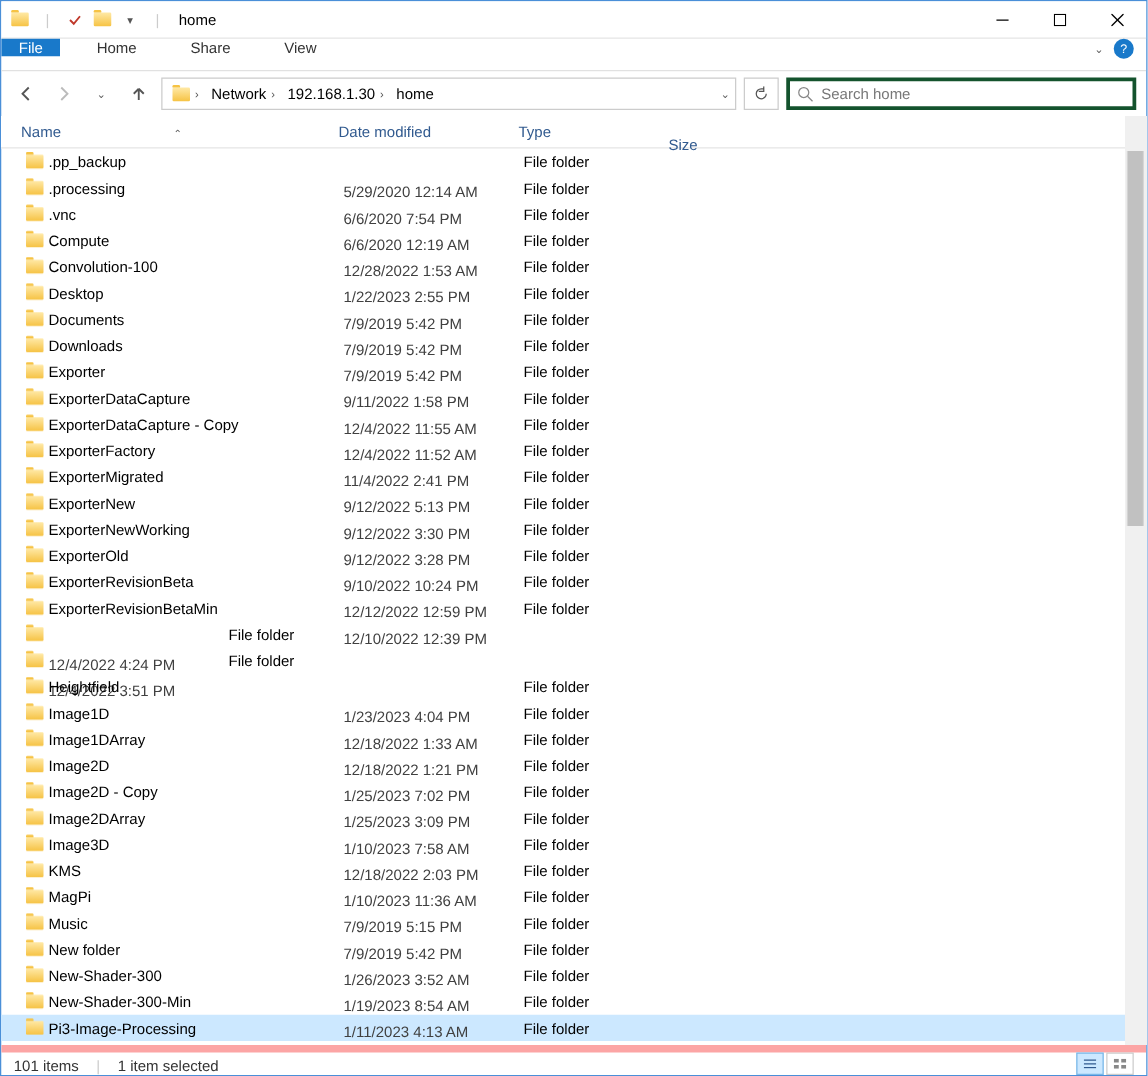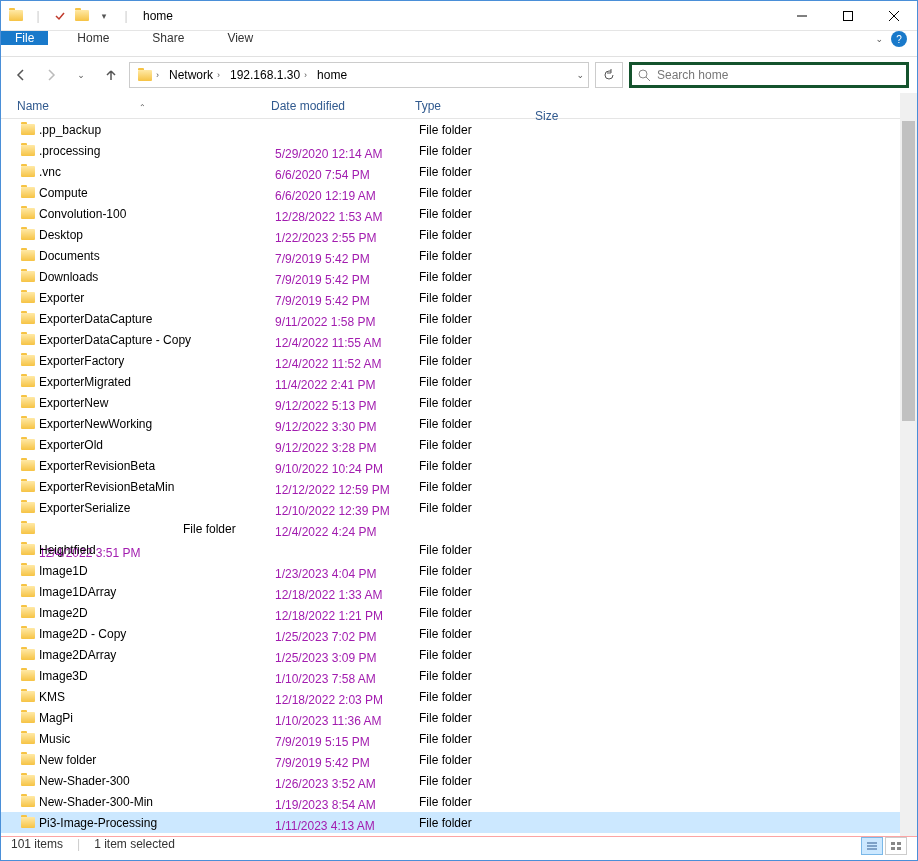--- a/index.html
+++ b/index.html
@@ -27,26 +27,26 @@
 .colheaders { display: flex; height: 26px; align-items: center; border-bottom: 1px solid #e5e5e5; color: #315a8f; position: sticky; top: 0; background: #fff; padding-left: 16px; }
 .col-name { width: 254px; }
 .col-date { width: 144px; }
 .col-type { width: 120px; }
 .col-size { width: 70px; margin-top: 20px; }
 .sort-ind { display: inline-block; margin-left: 90px; color: #555; font-size: 8px; }
 .row { display: flex; height: 21px; align-items: center; padding-left: 20px; }
 .row.selected { background: #cce8ff; }
 .row .icon { width: 18px; display: flex; align-items: center; }
 .row .name { width: 236px; color: #000; white-space: nowrap; overflow: hidden; }
-.row .date { width: 144px; color: #a21caf; margin-top: 48px; }
+.row .date { width: 144px; color: #404040; margin-top: 48px; }
 .row .type { width: 120px; color: #000; }
 .row .size { width: 70px; color: #000; text-align: right; }
 .folder-icon { width: 14px; height: 11px; background: linear-gradient(#ffe9a6, #f6c344); border-radius: 1px; position: relative; }
 .folder-icon::before { content: ""; position: absolute; top: -2px; left: 0; width: 6px; height: 2px; background: #f6c344; border-radius: 1px 1px 0 0; }
-.statusbar { height: 24px; border-top: 1px solid #fca5a5; display: flex; align-items: flex-start; padding: 0 10px; gap: 14px; color: #333; }
+.statusbar { height: 24px; border-top: 6px solid #fca5a5; display: flex; align-items: flex-end; padding: 0 10px; gap: 14px; color: #333; }
 .statusbar .sep { color: #ccc; }
 .view-toggles { margin-left: auto; display: flex; gap: 2px; }
 .view-btn { width: 22px; height: 18px; border: 1px solid #ccc; display: flex; align-items: center; justify-content: center; font-size: 9px; }
 .view-btn.active { background: #cce8ff; border-color: #7ab8e8; }
 .scrollbar-fake { position: absolute; right: 0; top: 0; bottom: 0; width: 17px; background: #f0f0f0; }
 .scrollbar-thumb { position: absolute; right: 2px; top: 28px; width: 13px; height: 300px; background: #c1c1c1; }
 .chev { font-size: 9px; color: #555; }
 </style>
 </head>
 <body>
@@ -318,21 +318,20 @@
           </span>
           <span class="name">ExporterRevisionBetaMin</span>
           <span class="date">12/10/2022 12:39 PM</span>
           <span class="type">File folder</span>
           <span class="size"></span>
         </div>
         <div class="row">
           <span class="icon">
             <span class="folder-icon"></span>
           </span>
-          <span class="name">ExporterSerialize</span>
           <span class="date">12/4/2022 4:24 PM</span>
           <span class="type">File folder</span>
           <span class="size"></span>
         </div>
         <div class="row">
           <span class="icon">
             <span class="folder-icon"></span>
           </span>
           <span class="date">12/4/2022 3:51 PM</span>
           <span class="type">File folder</span>

